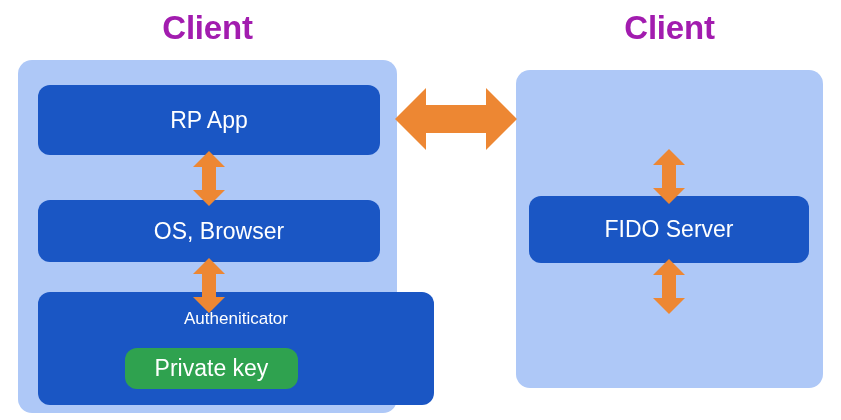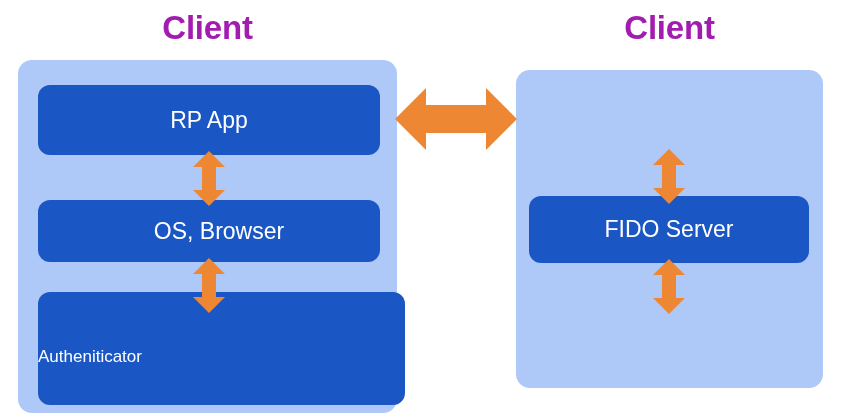--- a/index.html
+++ b/index.html
@@ -41,21 +41,21 @@
   }
   #panel-client { left: 18px;  top: 60px; width: 379px; height: 353px; }
   #panel-server { left: 516px; top: 70px; width: 307px; height: 318px; }
 
   
   .box {
     position: absolute;
     background: #1a56c4;
     border-radius: 12px;
     display: flex;
-    flex-direction: row;
+    flex-direction: column;
     align-items: center;
     justify-content: center;
     color: #ffffff;
     text-align: center;
     box-sizing: border-box;
   }
   .box-title {
     font-size: 23px;
     line-height: 27px;
     font-weight: normal;
@@ -70,21 +70,21 @@
   .box-label-sm {
     font-size: 17px;
     line-height: 20px;
     font-weight: normal;
     white-space: nowrap;
   }
 
   #box-rp-app      { left: 38px;  top: 85px;  width: 342px; height: 70px; }
   #box-os-browser  { left: 38px;  top: 200px; width: 342px; height: 62px; padding-left: 20px; }
   #box-authenticator {
-    left: 38px; top: 292px; width: 367px; height: 113px;
+    left: 38px; top: 292px; width: 396px; height: 113px;
     justify-content: flex-start; padding-top: 17px;
   }
   #box-rp-server   { left: 529px; top: 85px;  width: 280px; height: 68px; }
   #box-fido-server { left: 529px; top: 196px; width: 280px; height: 67px; }
 
   
   .key-box {
     position: absolute;
     background: #34a853;
     background: #2fa24f;
@@ -127,20 +127,23 @@
   </div>
 
   <div class="box" id="box-os-browser">
     <div class="box-title">OS, Browser</div>
   </div>
 
   <div class="box" id="box-authenticator">
     <div class="box-label-sm">Autheniticator</div>
   </div>
 
+  <div class="key-box" id="key-private">
+    <span>Private key</span>
+  </div>
 
   <div class="panel" id="panel-server"></div>
 
 
   <div class="box" id="box-fido-server">
     <div class="box-title">FIDO Server</div>
   </div>
 
 
   <svg class="arrow" id="arrow-client-os" viewBox="0 0 32 55">

